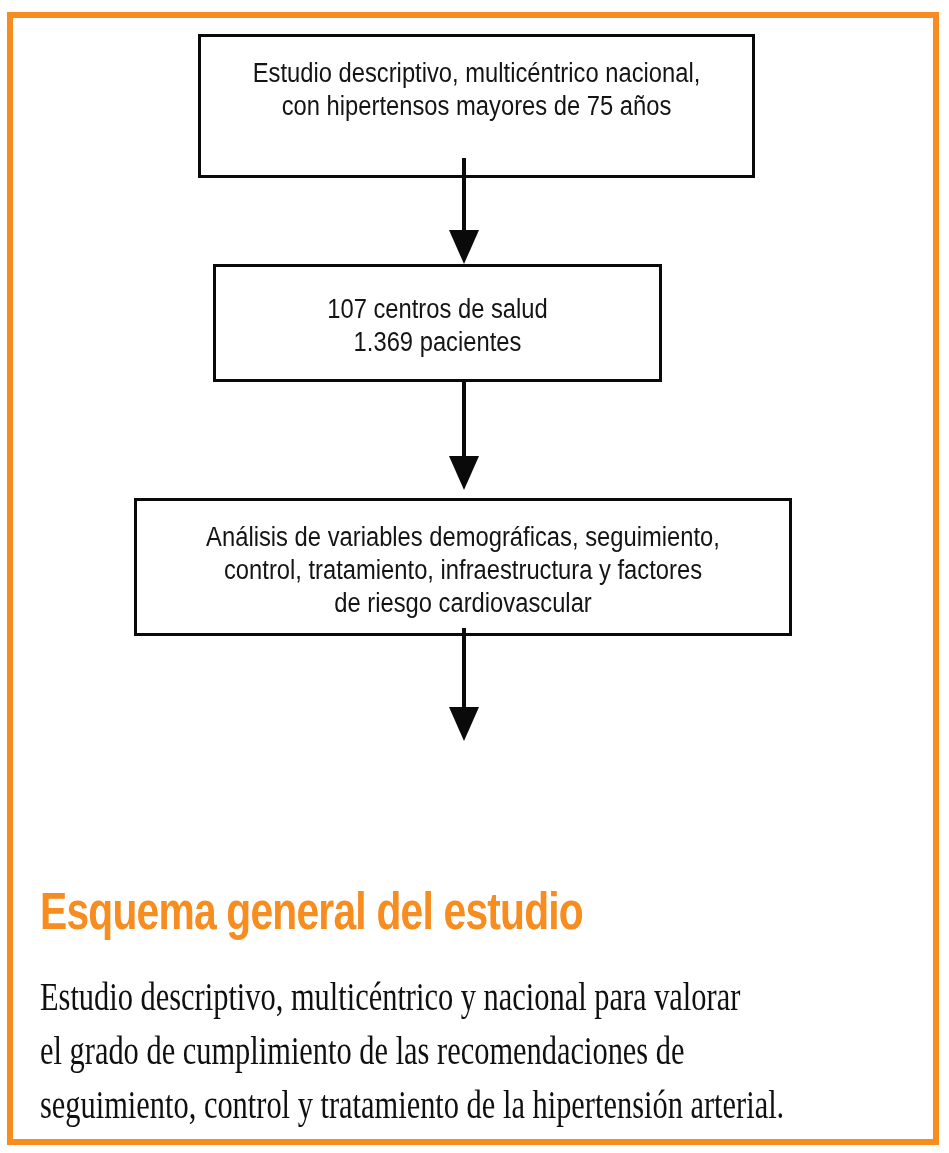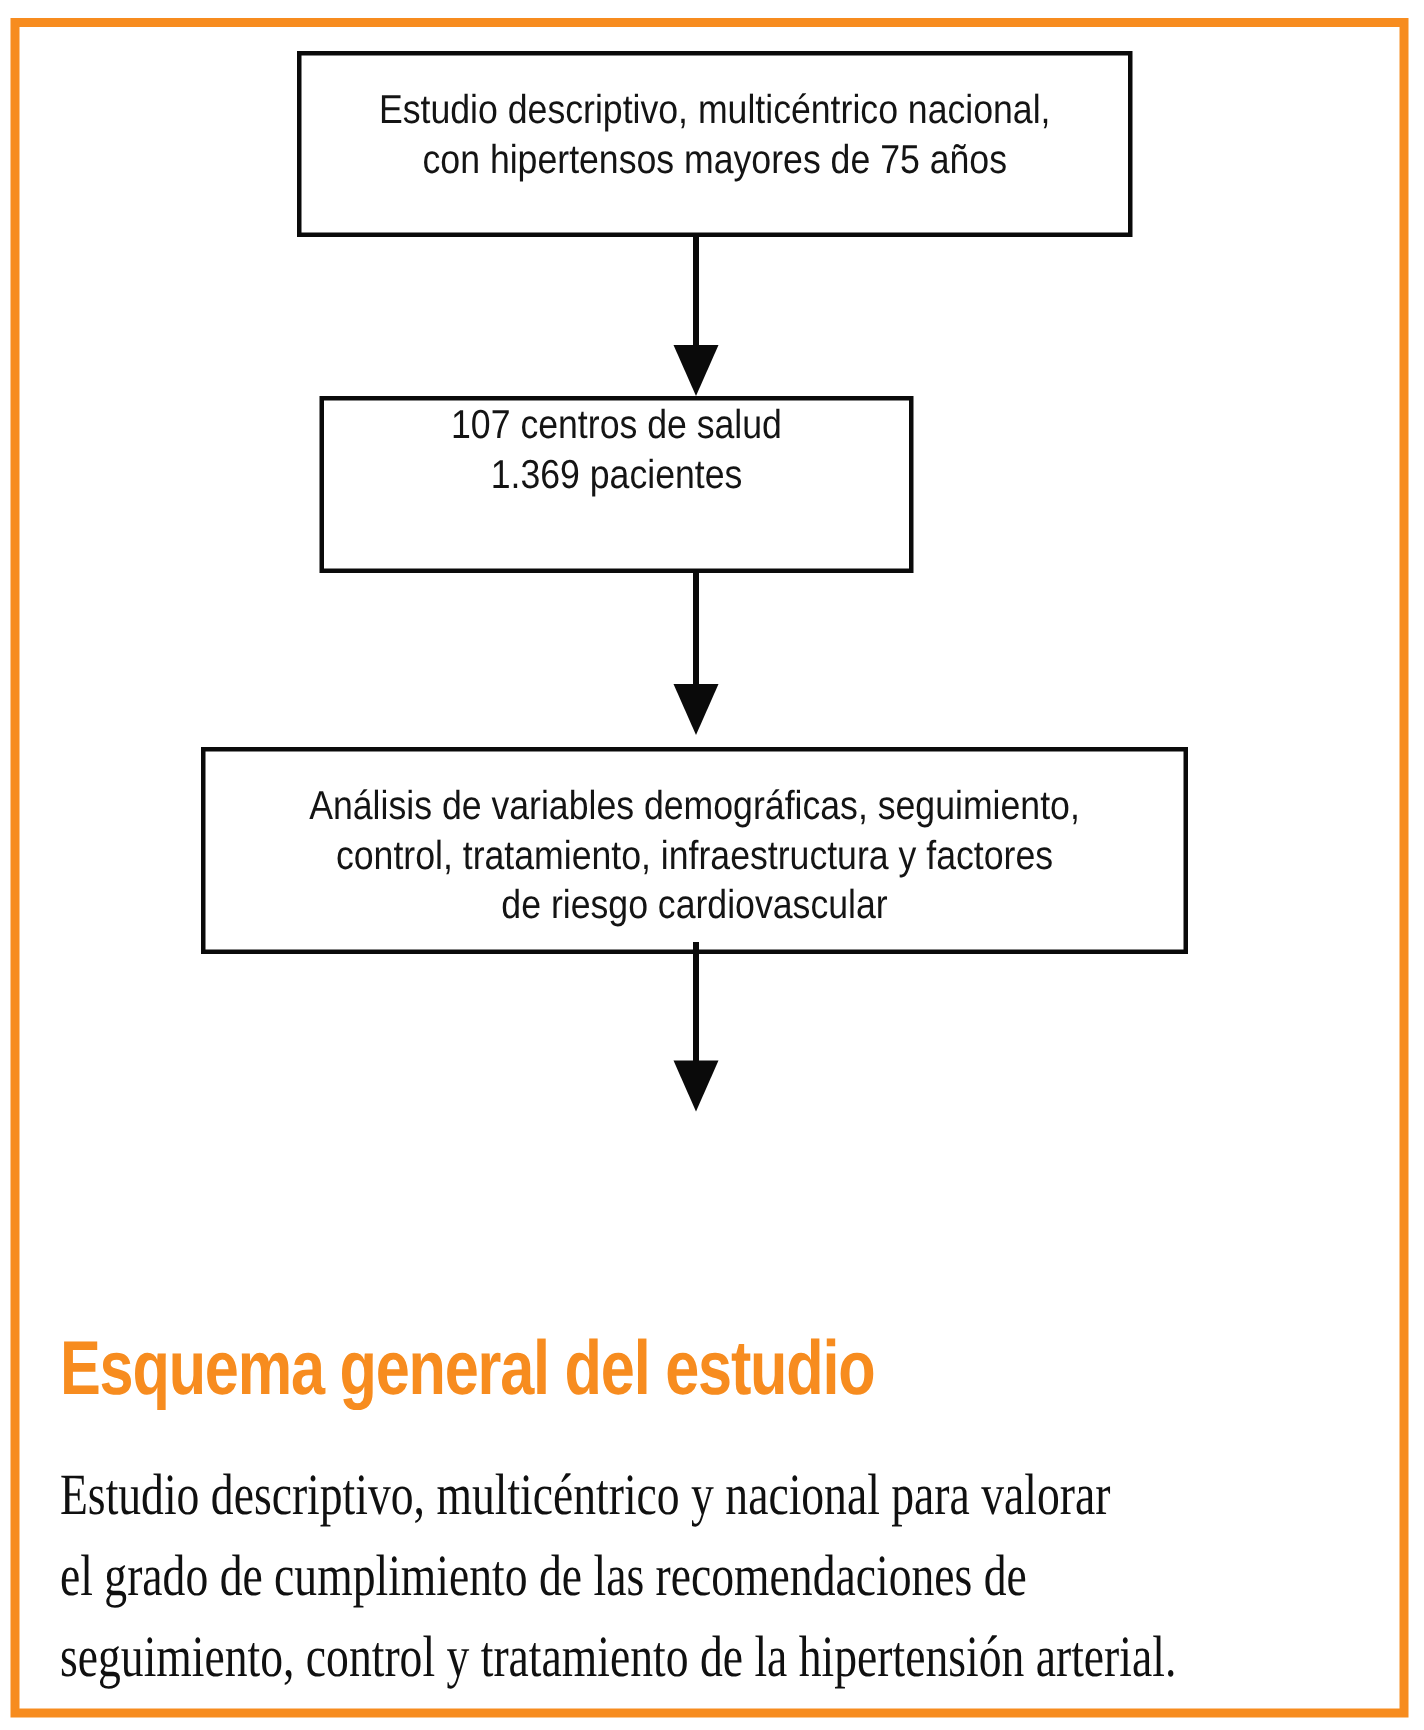--- a/index.html
+++ b/index.html
@@ -27,22 +27,22 @@
     text-align: center;
     color: #141414;
   }
   .fbox-text {
     font-size: 27px;
     line-height: 33px;
     transform: scaleX(0.88);
     transform-origin: 50% 0;
     white-space: nowrap;
   }
-  #box1 { left: 198px; top: 34px;  width: 557px; height: 124px; padding-top: 20px; }
-  #box2 { left: 213px; top: 264px; width: 396px; height: 118px; }
+  #box1 { left: 198px; top: 34px;  width: 557px; height: 144px; padding-top: 20px; }
+  #box2 { left: 213px; top: 264px; width: 449px; height: 118px; padding-top: 26px; }
   #box3 { left: 134px; top: 498px; width: 658px; height: 138px; padding-top: 20px; }
   #box4 { left: 263px; top: 741px; width: 405px; height: 72px;  padding-top: 17px; }
   .stem {
     position: absolute;
     width: 4px;
     background: #0a0a0a;
   }
   .head {
     position: absolute;
     width: 0; height: 0;

